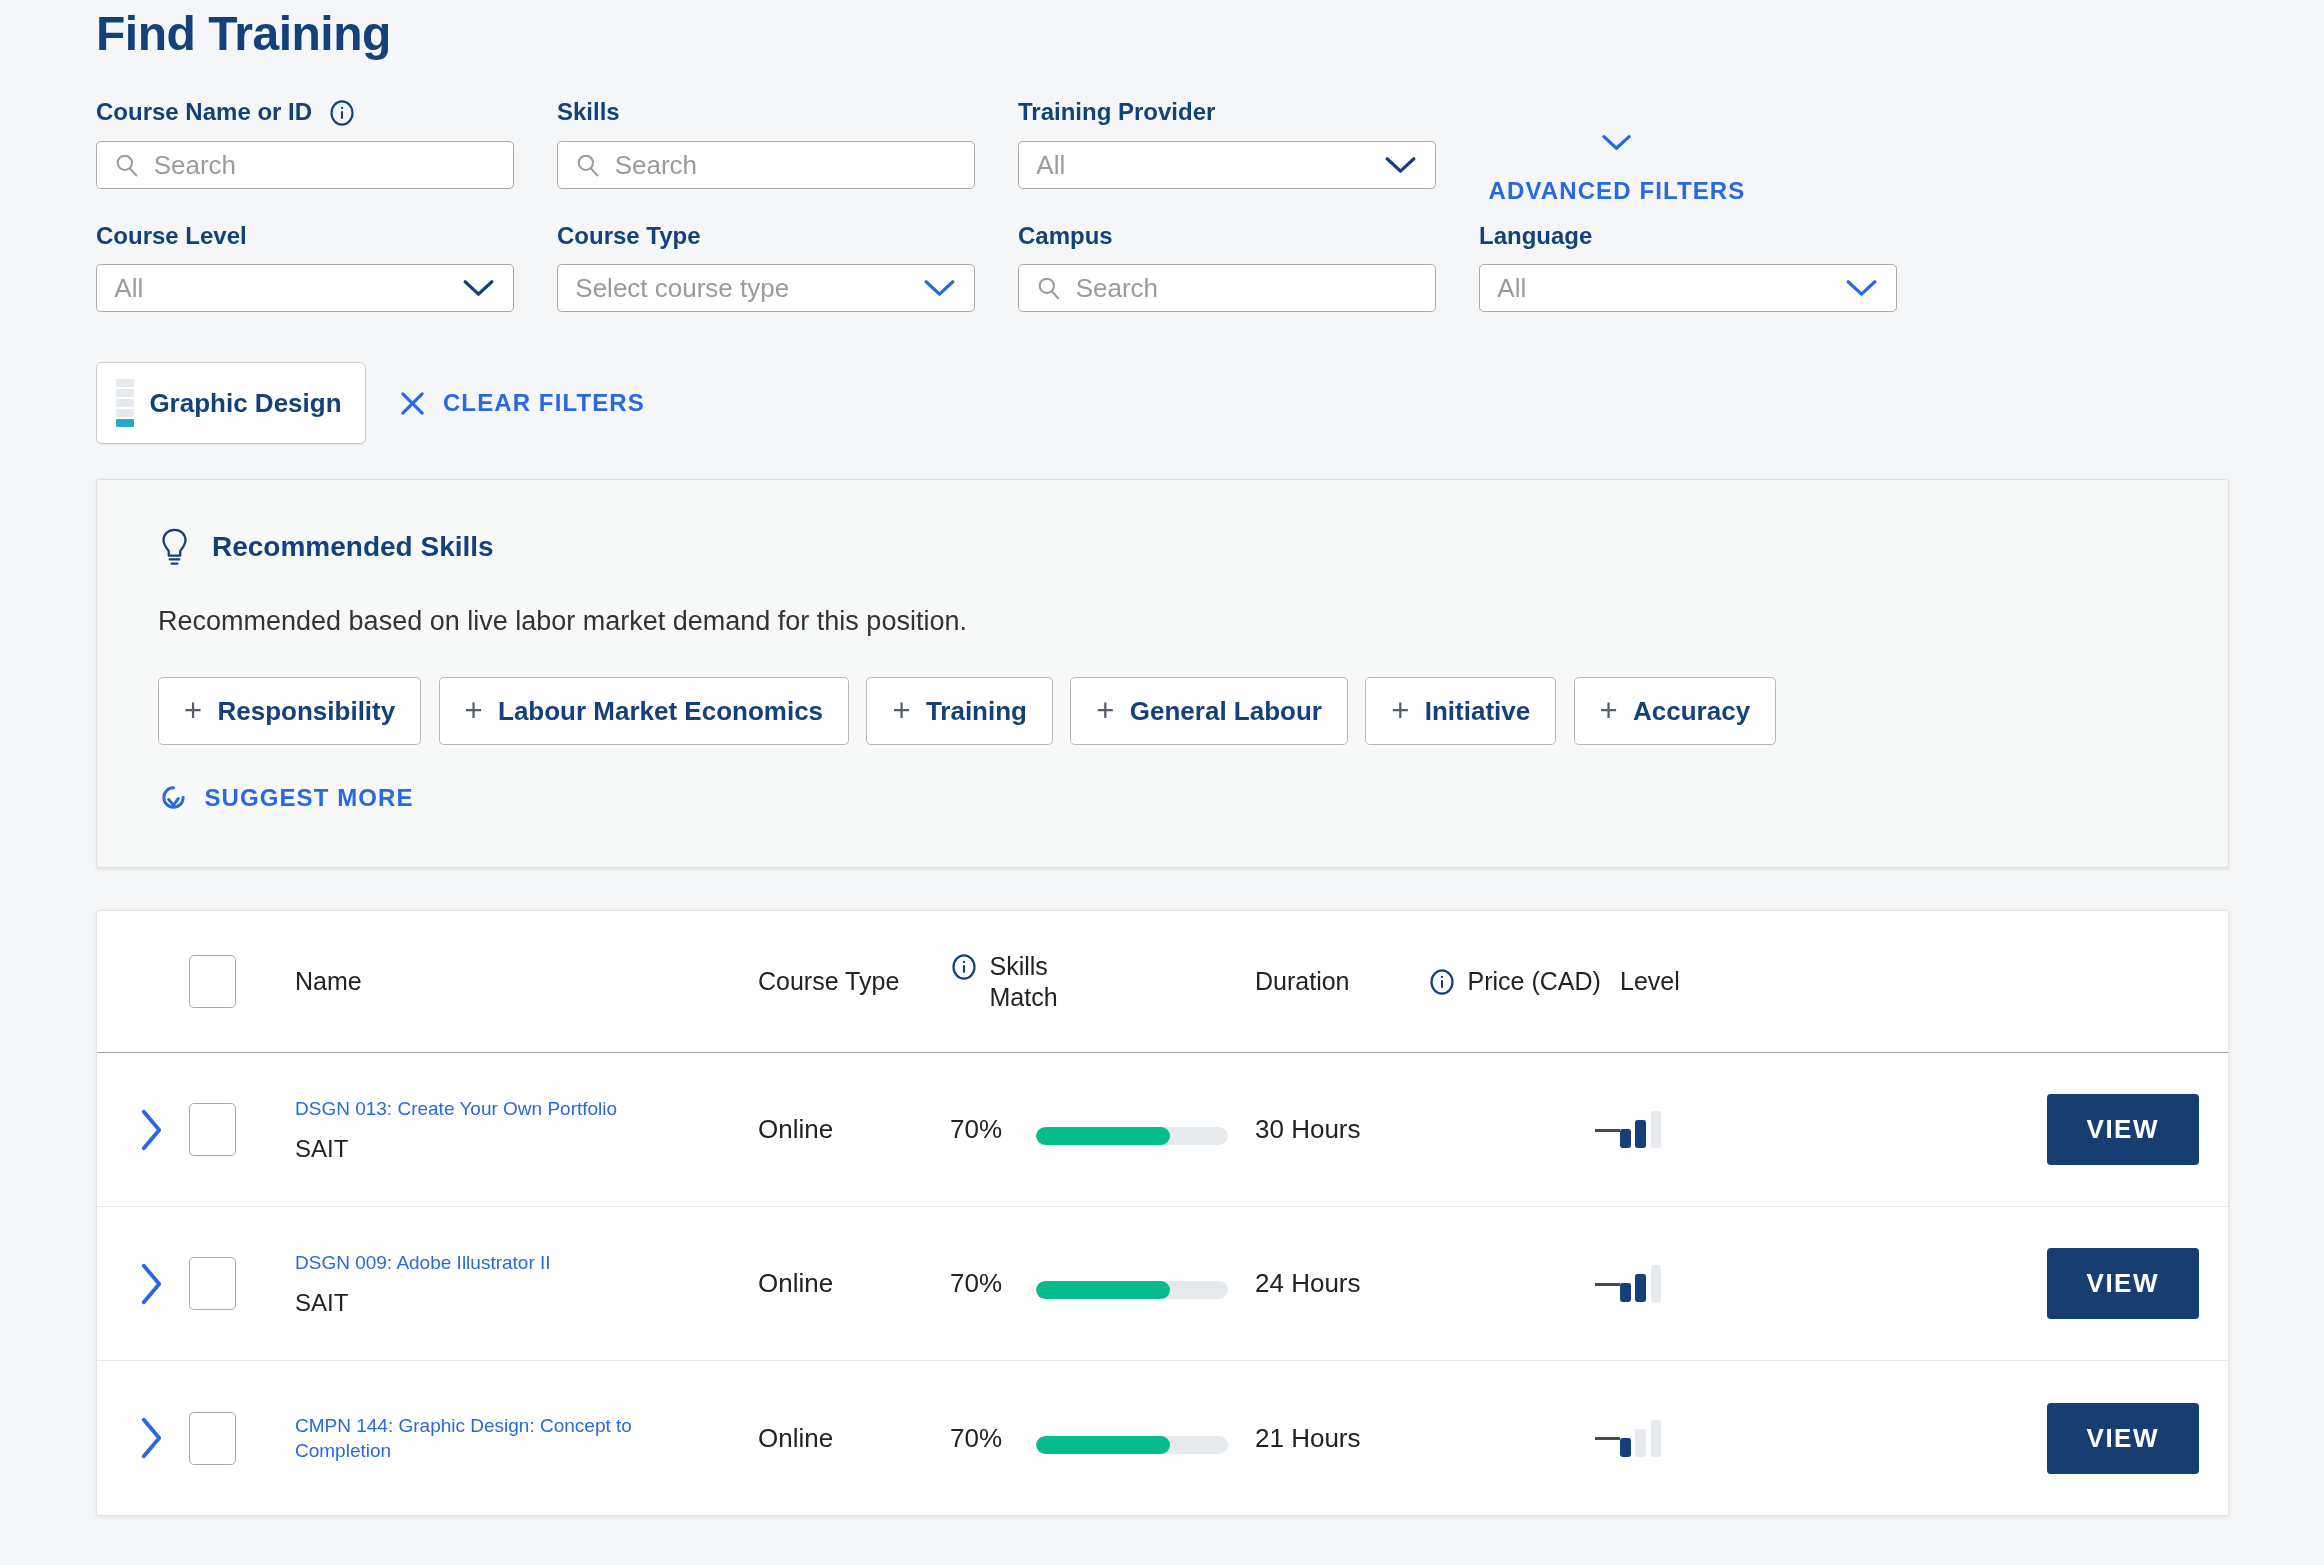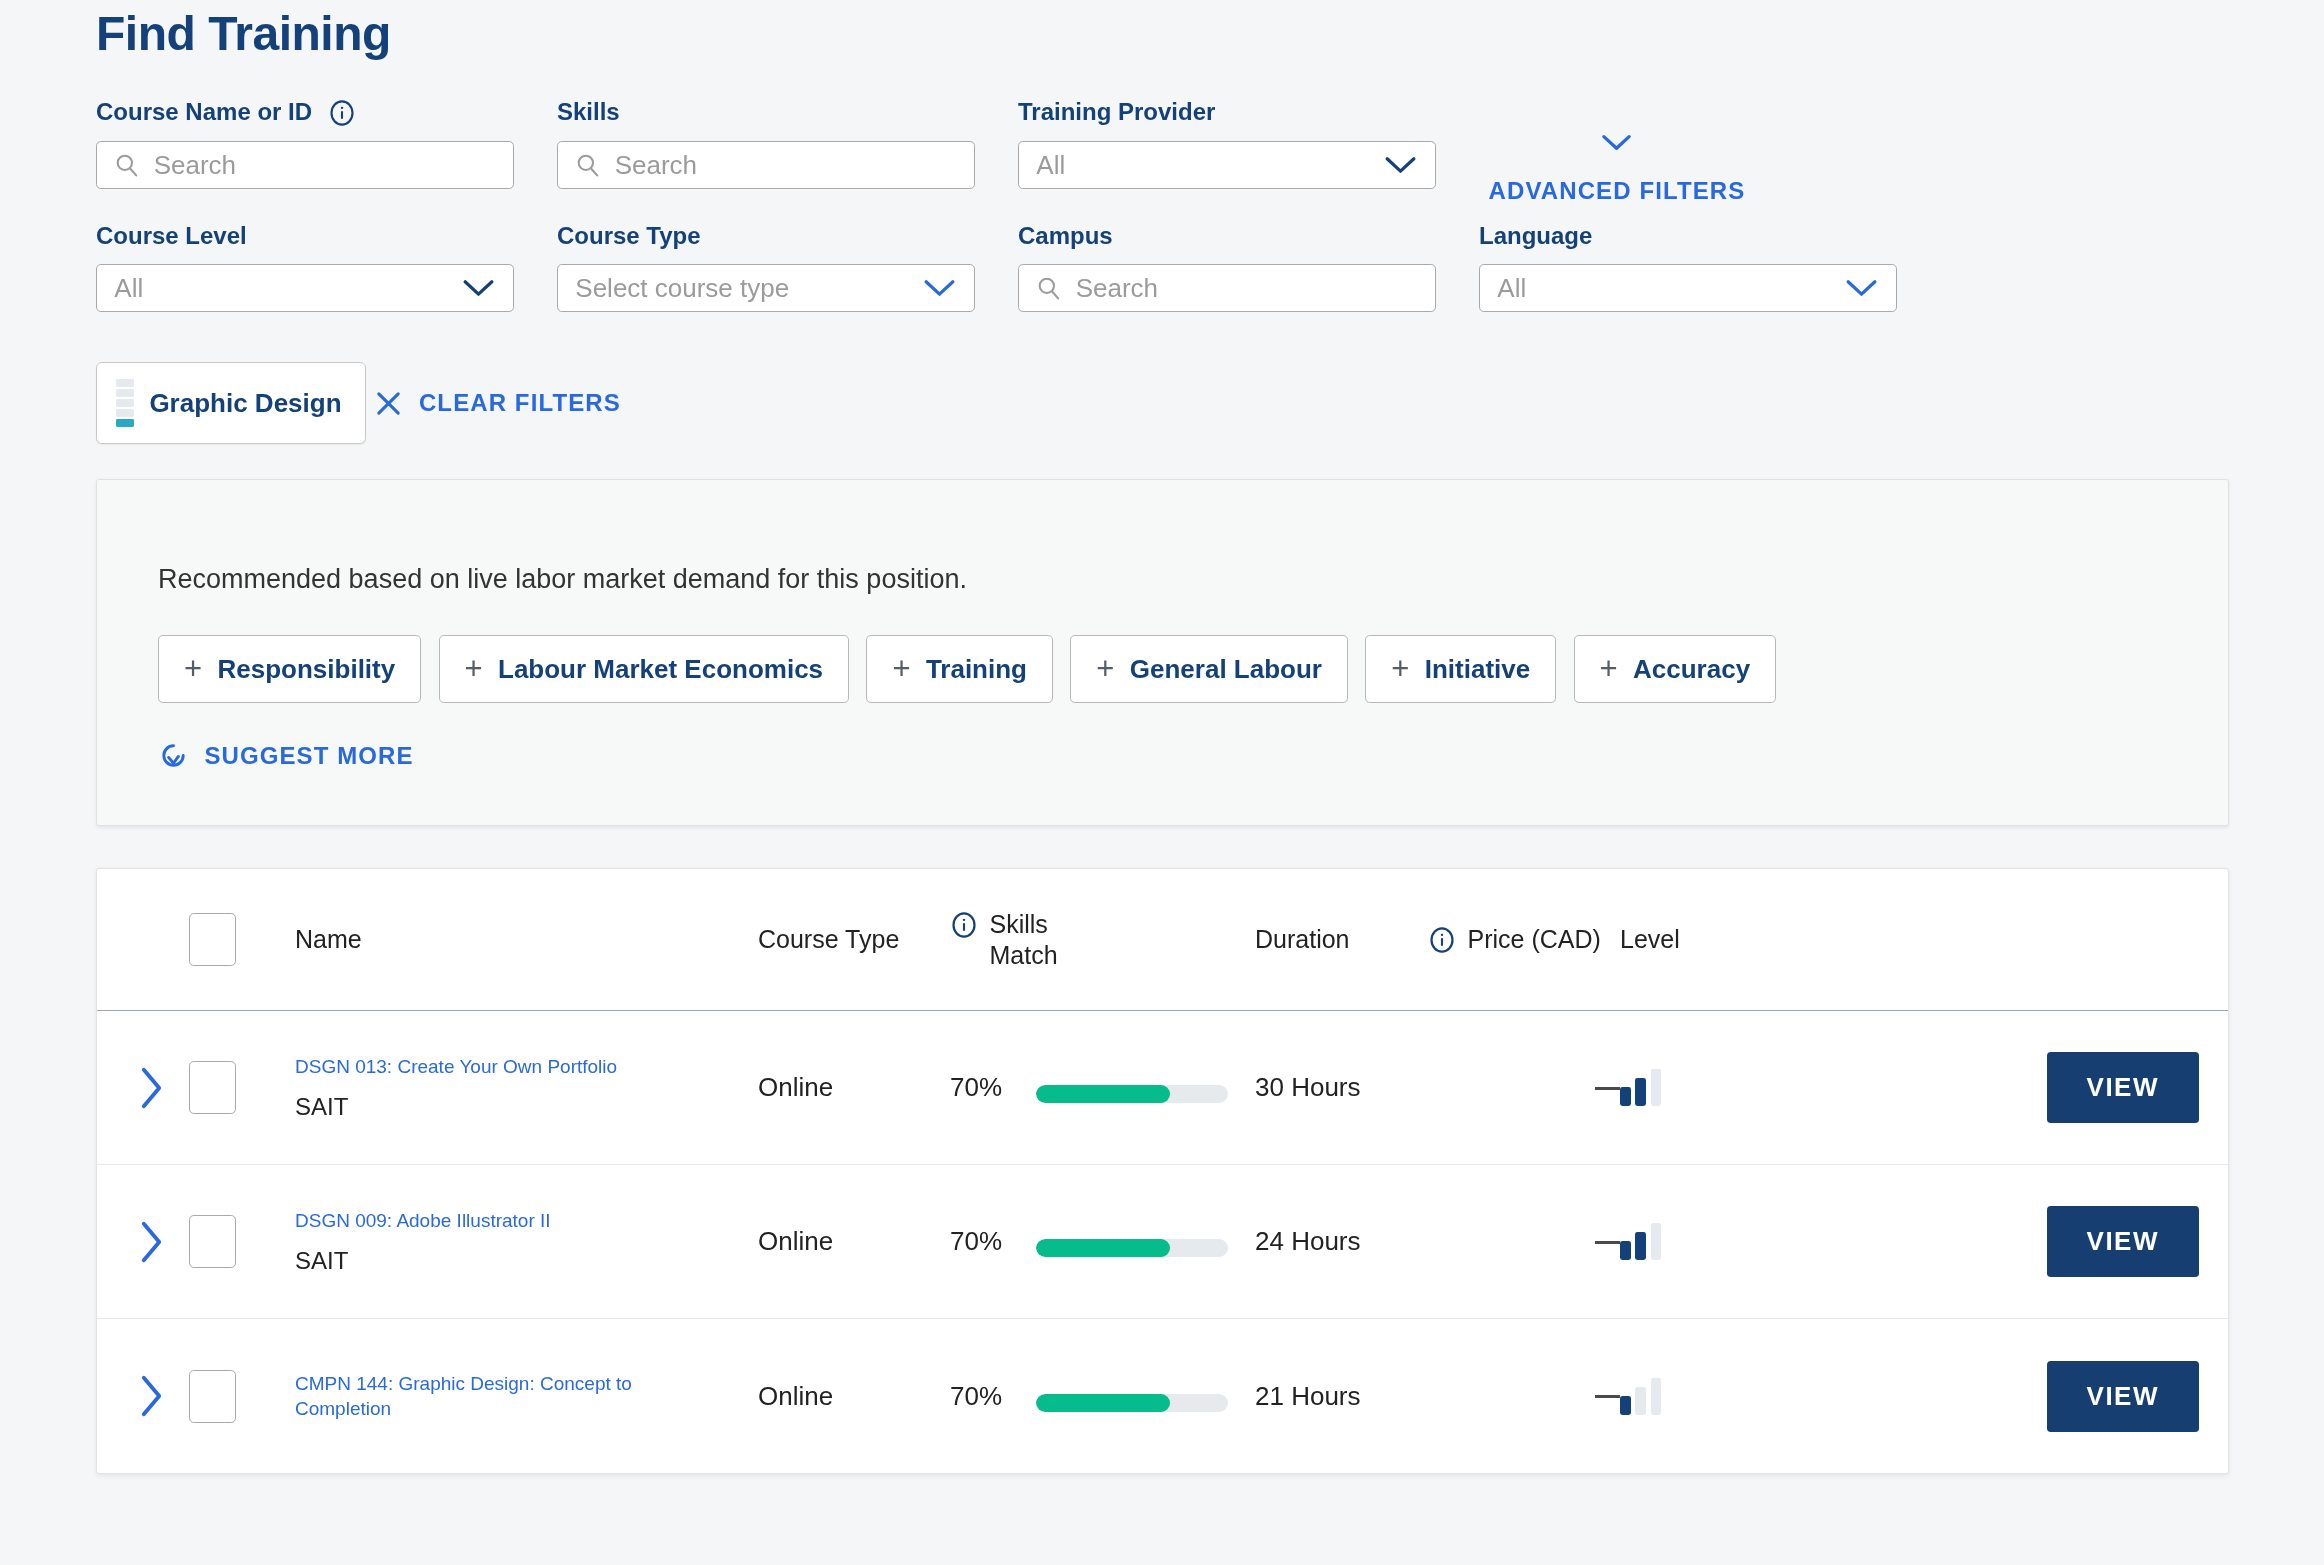--- a/index.html
+++ b/index.html
@@ -98,21 +98,21 @@
     color: #2969e0;
     font-size: 24px;
     font-weight: bold;
     letter-spacing: 1.1px;
   }
 
   
   .chip-row {
     display: flex;
     align-items: center;
-    gap: 7px;
+    gap: 31px;
     margin-top: 50px;
   }
   .filter-chip {
     display: flex;
     align-items: center;
     gap: 15.4px;
     background: #ffffff;
     border: 1.4px solid #c9c9c9;
     border-radius: 5.8px;
     padding: 16.3px 23px 16.3px 19px;
@@ -475,20 +475,28 @@
     <div class="clear-filters">
       <svg width="31" height="31" viewBox="0 0 32 32">
         <line x1="6" y1="6" x2="26" y2="26" stroke="#2969e0" stroke-width="3.2" stroke-linecap="round"></line>
         <line x1="26" y1="6" x2="6" y2="26" stroke="#2969e0" stroke-width="3.2" stroke-linecap="round"></line>
       </svg>
       <span class="txt">CLEAR FILTERS</span>
     </div>
   </div>
 
   <div class="rec-card">
+    <div class="rec-header">
+      <svg width="33" height="42" viewBox="0 0 34 44">
+        <path d="M17 4 C10 4 5.5 9 5.5 15 C5.5 20 9 23 11 26.5 L11 31 L23 31 L23 26.5 C25 23 28.5 20 28.5 15 C28.5 9 24 4 17 4 Z" fill="none" stroke="#14417a" stroke-width="2.4" stroke-linejoin="round"></path>
+        <line x1="12" y1="35" x2="22" y2="35" stroke="#14417a" stroke-width="2.4" stroke-linecap="round"></line>
+        <line x1="14" y1="39.5" x2="20" y2="39.5" stroke="#14417a" stroke-width="2.4" stroke-linecap="round"></line>
+      </svg>
+      <span class="title">Recommended Skills</span>
+    </div>
 
     <div class="rec-sub">Recommended based on live labor market demand for this position.</div>
 
     <div class="skill-chips">
       <div class="skill-chip">
         <span class="plus">+</span>
         <span class="label">Responsibility</span>
       </div>
       <div class="skill-chip">
         <span class="plus">+</span>

